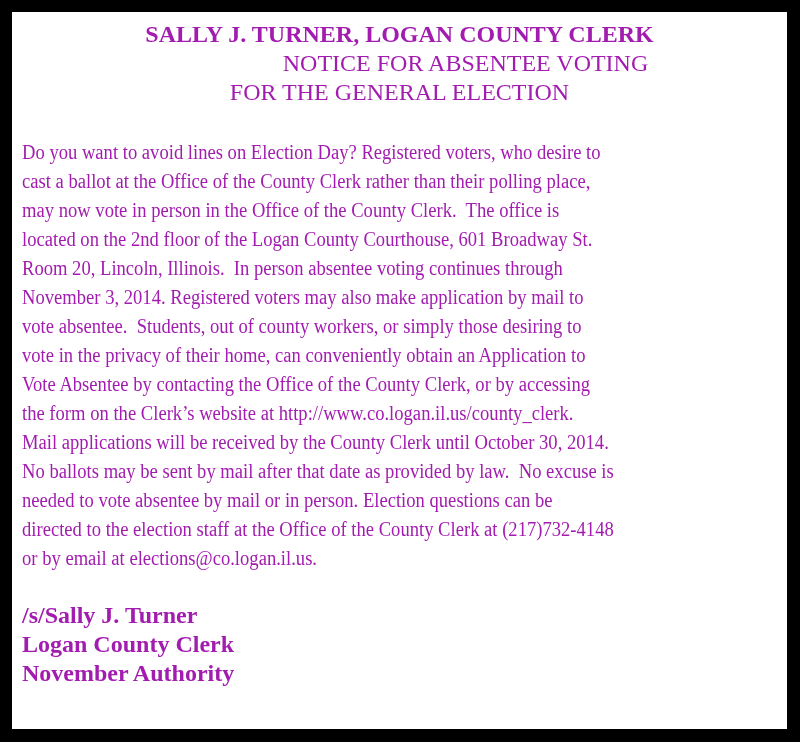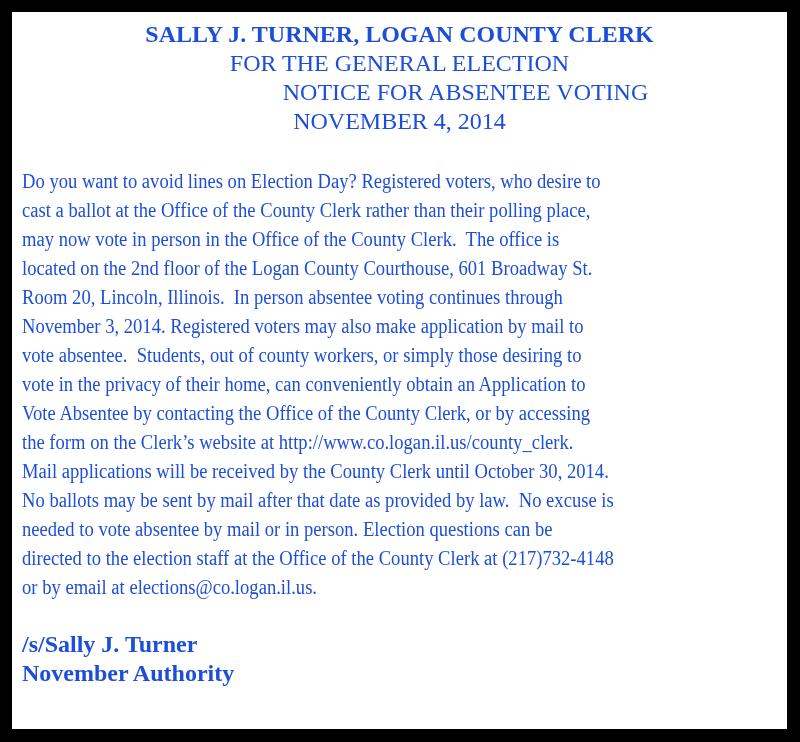--- a/index.html
+++ b/index.html
@@ -8,21 +8,21 @@
     height: 742px;
     box-sizing: border-box;
     background: #000000;
     padding: 12px 13px 13px 12px;
   }
   .inner {
     width: 100%;
     height: 100%;
     box-sizing: border-box;
     background: #ffffff;
-    color: #1d4ed8;
+    color: #a21caf;
     font-family: "Liberation Serif", "DejaVu Serif", serif;
     padding: 8px 10px 0 10px;
     overflow: hidden;
   }
   .header {
     text-align: center;
     font-size: 24px;
     line-height: 29px;
   }
   .h-line { white-space: pre; }
@@ -47,23 +47,22 @@
   .s-line { white-space: pre; }
 </style>
 </head>
 <body>
 
 <div class="page">
   <div class="inner">
 
     <div class="header">
       <div class="h-line bold">SALLY J. TURNER, LOGAN COUNTY CLERK</div>
+      <div class="h-line indent">NOTICE FOR ABSENTEE VOTING</div>
       <div class="h-line">FOR THE GENERAL ELECTION</div>
-      <div class="h-line indent">NOTICE FOR ABSENTEE VOTING</div>
-      <div class="h-line">NOVEMBER 4, 2014</div>
     </div>
 
     <div class="body-text">
       <div class="b-line">Do you want to avoid lines on Election Day? Registered voters, who desire to</div>
       <div class="b-line">cast a ballot at the Office of the County Clerk rather than their polling place,</div>
       <div class="b-line">may now vote in person in the Office of the County Clerk.  The office is</div>
       <div class="b-line">located on the 2nd floor of the Logan County Courthouse, 601 Broadway St.</div>
       <div class="b-line">Room 20, Lincoln, Illinois.  In person absentee voting continues through</div>
       <div class="b-line">November 3, 2014. Registered voters may also make application by mail to</div>
       <div class="b-line">vote absentee.  Students, out of county workers, or simply those desiring to</div>
@@ -72,17 +71,18 @@
       <div class="b-line">the form on the Clerk’s website at http://www.co.logan.il.us/county_clerk.</div>
       <div class="b-line">Mail applications will be received by the County Clerk until October 30, 2014.</div>
       <div class="b-line">No ballots may be sent by mail after that date as provided by law.  No excuse is</div>
       <div class="b-line">needed to vote absentee by mail or in person. Election questions can be</div>
       <div class="b-line">directed to the election staff at the Office of the County Clerk at (217)732-4148</div>
       <div class="b-line">or by email at elections@co.logan.il.us.</div>
     </div>
 
     <div class="signature">
       <div class="s-line">/s/Sally J. Turner</div>
+      <div class="s-line">Logan County Clerk</div>
       <div class="s-line">November Authority</div>
     </div>
 
   </div>
 </div>
 
 </body></html>

